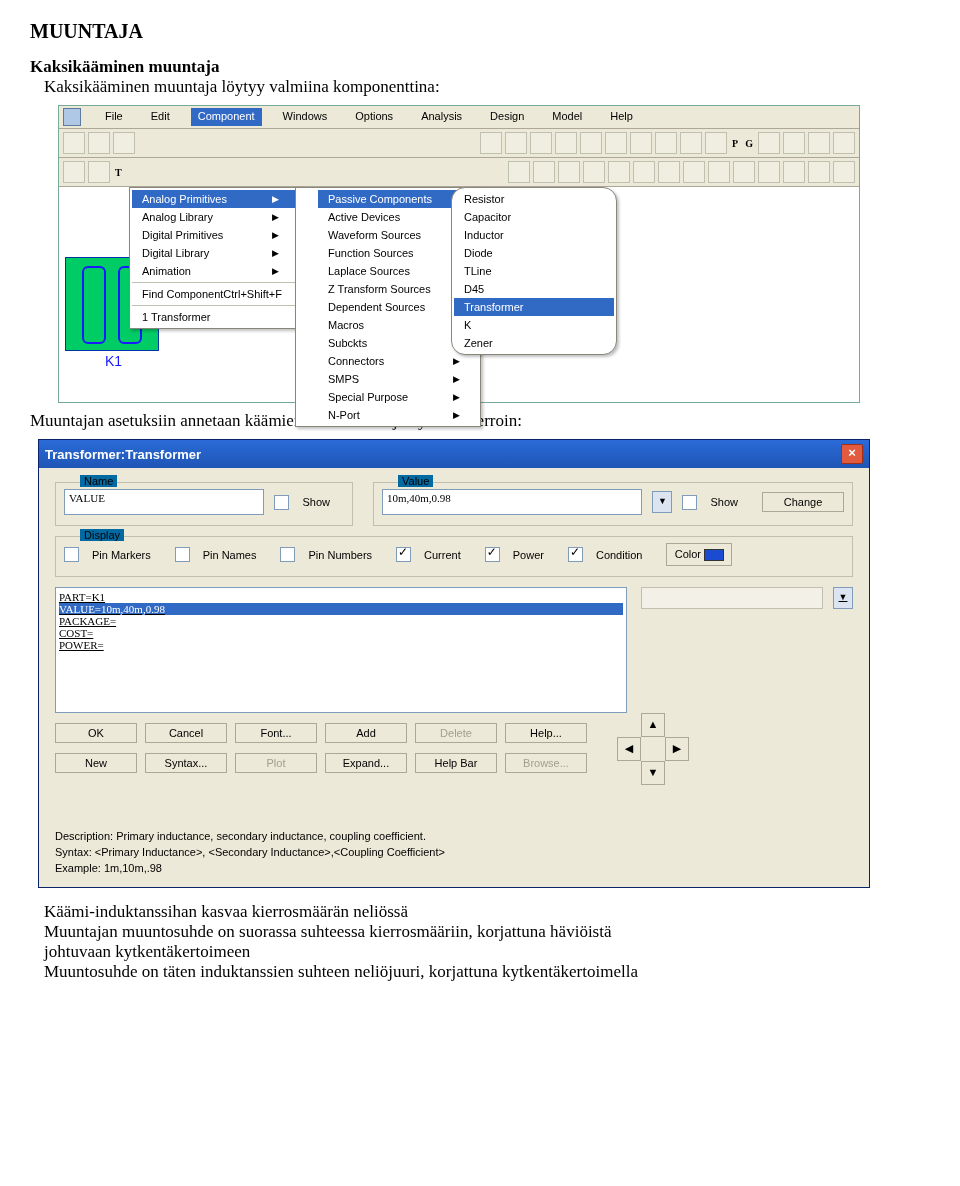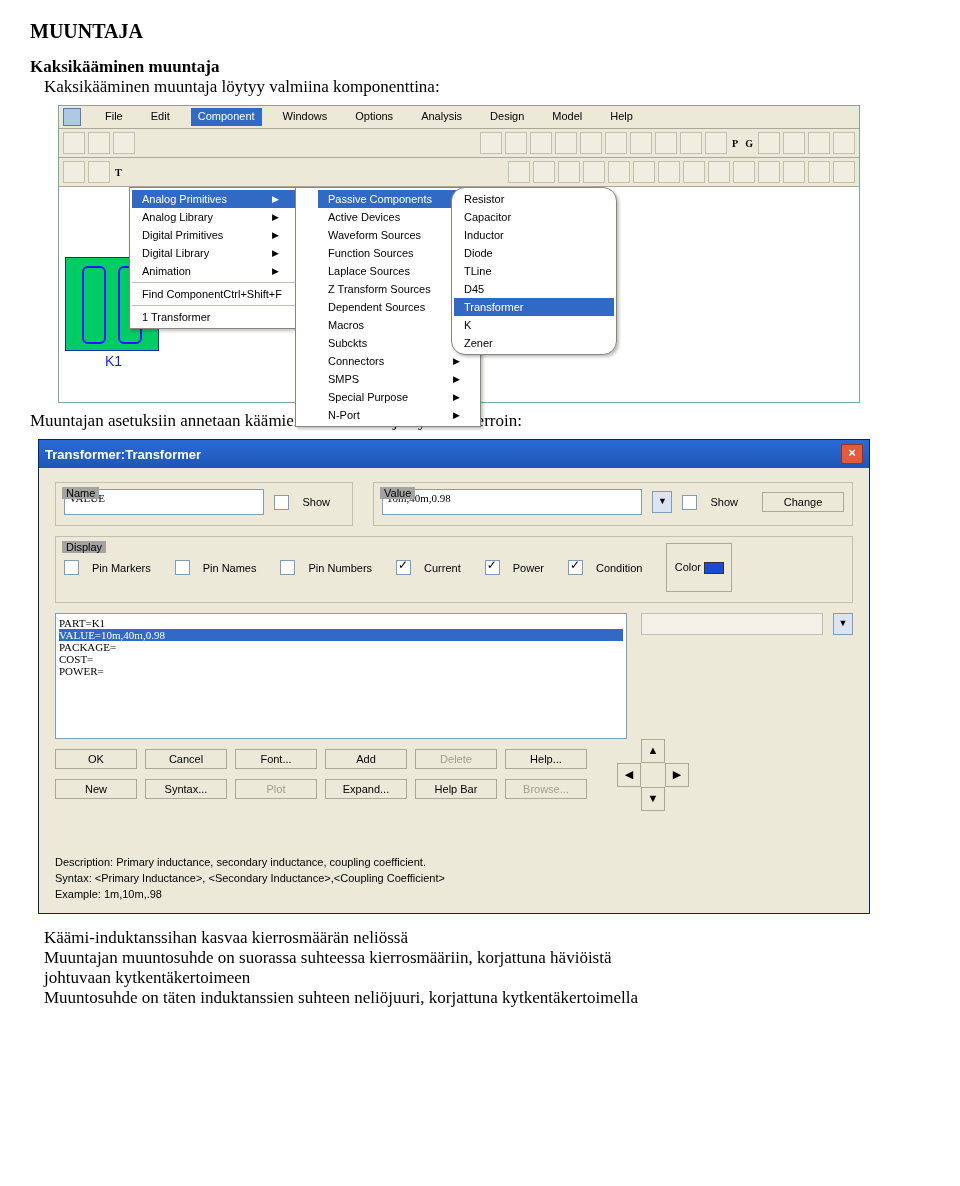--- a/index.html
+++ b/index.html
@@ -60,30 +60,30 @@
   
   .dialog { width: 830px; margin: 8px 0 14px 8px; font: 11px Tahoma, sans-serif; background:#ece9d8; border:1px solid #0a246a; }
   .titlebar {
     display:flex; justify-content:space-between; align-items:center;
     background: linear-gradient(#2a6bd8, #1f55b5);
     color:#fff; padding:4px 6px; font-weight:bold; font-size:13px;
   }
   .closex { width:20px; height:18px; background:#e25b3f; color:#fff; border:1px solid #a02f1a; text-align:center; line-height:16px; font-weight:bold; border-radius:2px; }
   .dlg-body { padding: 14px 16px 10px 16px; }
   .fieldset { border:1px solid #c0c0b0; padding:6px 8px 10px 8px; margin-bottom:10px; position:relative; }
-  .legend { position:absolute; top:-8px; left:6px; background:#a3a3a3; padding:0 4px;margin-top:12px; }
+  .legend { position:absolute; top:-8px; left:24px; background:#0369a1; padding:0 4px; }
   .row { display:flex; align-items:center; gap:10px; }
   .textbox { background:#fff; border:1px solid #7f9db9; height:20px; padding:2px 4px; flex:1; font:11px Tahoma; }
   .dropdown { width:18px; height:20px; border:1px solid #7f9db9; background:#dbe4f0; text-align:center; line-height:18px; font-size:9px; }
   .chk { width:13px; height:13px; border:1px solid #7f9db9; background:#fff; display:inline-block; vertical-align:middle; position:relative; }
   .chk.checked::after { content:"✓"; position:absolute; left:1px; top:-3px; font-size:12px; }
   .chk-label { margin-left:3px; margin-right:14px; }
   .btn { border:1px solid #aca899; background:#ece9d8; padding:3px 12px; min-width:56px; text-align:center; }
   .btn.disabled { color:#a0a090; }
-  .color-btn { width:52px; padding:17px 4px; }
+  .color-btn { width:52px; padding:4px 4px; }
   .swatch { display:inline-block; width:18px; height:10px; background:#1a4bd0; border:1px solid #333; vertical-align:middle; }
 
   .listbox { background:#fff; border:1px solid #7f9db9; height:118px; width:590px; padding:3px; font:11px Tahoma; }
   .listbox-item.sel { background:#316ac5; color:#fff; }
   .faint-combo { width:180px; height:20px; border:1px solid #c0c0b0; background:#f3f1e7; }
 
   .arrowpad { display:grid; grid-template-columns:22px 22px 22px; grid-template-rows:22px 22px 22px; gap:2px; }
   .arrowpad .btn { min-width:0; padding:0; width:22px; height:22px; line-height:20px; }
   .arrowpad .empty { visibility:hidden; }
 
@@ -320,21 +320,21 @@
         <span class="chk checked"></span>
           <span class="chk-label">Current</span>
         <span class="chk checked"></span>
           <span class="chk-label">Power</span>
         <span class="chk checked"></span>
           <span class="chk-label">Condition</span>
         <span class="btn color-btn"><span>Color</span> <span class="swatch"></span></span>
       </div>
     </div>
 
-    <div class="row" style="align-items:flex-start; gap:14px;">
+    <div class="row" style="align-items:flex-start; gap:14px;text-decoration:underline;">
       <div class="listbox">
         <div class="listbox-item">PART=K1</div>
         <div class="listbox-item sel">VALUE=10m,40m,0.98</div>
         <div class="listbox-item">PACKAGE=</div>
         <div class="listbox-item">COST=</div>
         <div class="listbox-item">POWER=</div>
       </div>
       <div style="display:flex; flex-direction:column; gap:6px;">
         <div class="row">
             <div class="faint-combo"></div>

